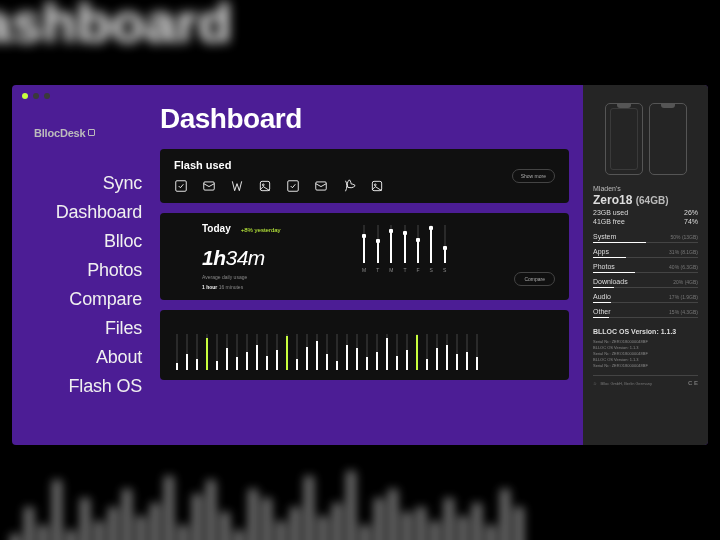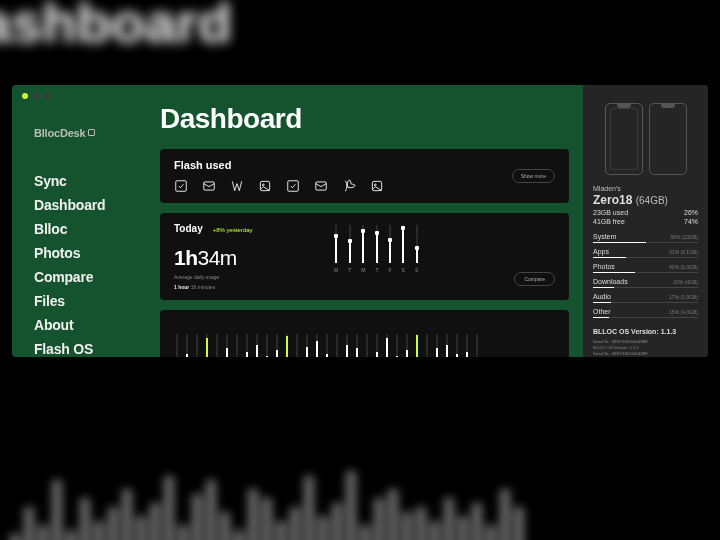--- a/index.html
+++ b/index.html
@@ -22,22 +22,22 @@
     height: 90px;
     filter: blur(5px);
     display: flex; align-items: flex-end; gap: 4px;
     opacity: 0.85;
   }
   .blur-bar { width: 10px; background: #808080; border-radius: 1px; }
 
   .app-window {
     position: absolute;
     top: 85px; left: 12px;
-    width: 696px; height: 272px;
-    background: #14532d;
+    width: 696px; height: 360px;
+    background: #4c1d95;
     border-radius: 4px;
     display: flex;
     overflow: hidden;
   }
   .traffic-lights {
     position: absolute; top: 8px; left: 10px;
     display: flex; gap: 5px;
   }
   .traffic-lights span {
     width: 6px; height: 6px; border-radius: 50%; background: #3a3a3a;
@@ -51,22 +51,22 @@
   }
   .logo {
     font-size: 11px; font-weight: 700; letter-spacing: -0.2px;
     display: flex; align-items: center; gap: 3px;
     margin-bottom: 34px;
     color: #bcbcbc;
   }
   .logo-glyph { width: 7px; height: 7px; border: 1px solid #bcbcbc; border-radius: 1px; position: relative; top: -1px; }
   .nav { display: flex; flex-direction: column; gap: 8px; }
   .nav-item {
-    font-size: 14px; font-weight: 700; letter-spacing: -0.2px;
-    color: #f0f0f0; cursor: pointer;
+    font-size: 18px; font-weight: 400; letter-spacing: -0.2px;
+    color: #f0f0f0; cursor: pointer; text-align: right;
   }
 
   
   .main {
     flex: 1; padding: 18px 14px 14px 18px;
     overflow: hidden;
   }
   .page-title { font-size: 28px; font-weight: 700; margin-bottom: 14px; letter-spacing: -0.5px; }
   .card {
     background: #101010; border-radius: 4px;
@@ -77,26 +77,26 @@
   .most-used-row { display: flex; align-items: center; gap: 14px; }
   .app-icon-slot { width: 14px; height: 14px; position: relative; }
   .app-icon-slot svg { width: 14px; height: 14px; }
   .btn-outline {
     position: absolute; right: 14px; top: 50%; transform: translateY(-50%);
     border: 1px solid #444; border-radius: 9px;
     font-size: 5px; padding: 3px 8px; color: #aaa;
     cursor: pointer;
   }
   .stats-row { display: flex; gap: 0; position: relative; }
-  .today-block { width: 42%; padding-right: 20px; }
+  .today-block { width: 42%; padding-right: 20px; margin-left: 28px; }
   .weekly-block { flex: 1; }
   .stat-header { display: flex; align-items: baseline; gap: 10px; font-size: 10px; font-weight: 700; margin-bottom: 12px; }
   .delta { font-size: 6px; color: #c9ff3e; font-weight: 400; }
   .time-meta { font-size: 6px; color: #999; margin-left: auto;}
-  .big-time { font-size: 21px; font-weight: 700; letter-spacing: -0.5px; }
+  .big-time { font-size: 21px; font-weight: 700; letter-spacing: -0.5px; font-style: italic; }
   .big-time .light { font-weight: 400; }
   .micro { font-size: 5px; color: #888; margin-top: 4px; }
   .micro strong { color: #eee; font-weight: 700; }
   .weekly-bars { display: flex; gap: 10px; align-items: flex-end; height: 44px; margin-top: 6px; }
   .wbar-col { display: flex; flex-direction: column; align-items: center; gap: 4px; }
   .wbar-track { width: 2px; height: 38px; background: #2a2a2a; display: flex; align-items: flex-end; position: relative; }
   .wbar-fill { width: 100%; background: #fff; position: relative; }
   .wbar-knob { position: absolute; left: -1px; top: -2px; width: 4px; height: 4px; background: #fff; border-radius: 1px; }
   .wbar-lbl { font-size: 5px; color: #888; }
   .btn-compare {
@@ -120,21 +120,21 @@
     font-size: 8px; color: #ddd;
   }
   .phone-mocks { display: flex; gap: 6px; margin: 0 auto 10px; justify-content: center; }
   .phone-mock {
     width: 38px; height: 72px; border: 1px solid #555; border-radius: 5px; position: relative;
   }
   .notch { position: absolute; top: 0; left: 50%; transform: translateX(-50%); width: 14px; height: 4px; background: #555; border-radius: 0 0 3px 3px; }
   .screen-inner { position: absolute; inset: 4px; border: 1px solid #3a3a3a; border-radius: 3px; }
   .owner { font-size: 7px; color: #bbb; }
   .device-name { font-size: 12px; font-weight: 700; margin-top: 1px; }
-  .device-name .cap { font-weight: 400; color: #bbb; font-size: 10px; text-align: right; }
+  .device-name .cap { font-weight: 700; color: #bbb; font-size: 10px; text-align: right; }
   .storage-row { display: flex; gap: 8px; font-size: 7px; margin-top: 2px; }
   .storage-row .pct { margin-left: auto; }
   .cat-list { margin-top: 8px; display: flex; flex-direction: column; gap: 5px; }
   .cat-row { font-size: 7px; display: flex; align-items: center; }
   .cat-row .cval { margin-left: auto; color: #777; font-size: 5px; }
   .cat-bar { height: 1px; background: #444; margin-top: 2px; position: relative; }
   .cat-bar-fill { height: 100%; background: #fff; }
   .os-version { font-size: 7px; font-weight: 700; margin-top: 10px; }
   .serial-block { font-size: 4px; color: #888; line-height: 1.5; margin-top: 4px; }
   .cert-row { margin-top: 6px; display: flex; align-items: center; gap: 4px; font-size: 4px; color: #777; border-top: 0.5px solid #444; padding-top: 4px;}

